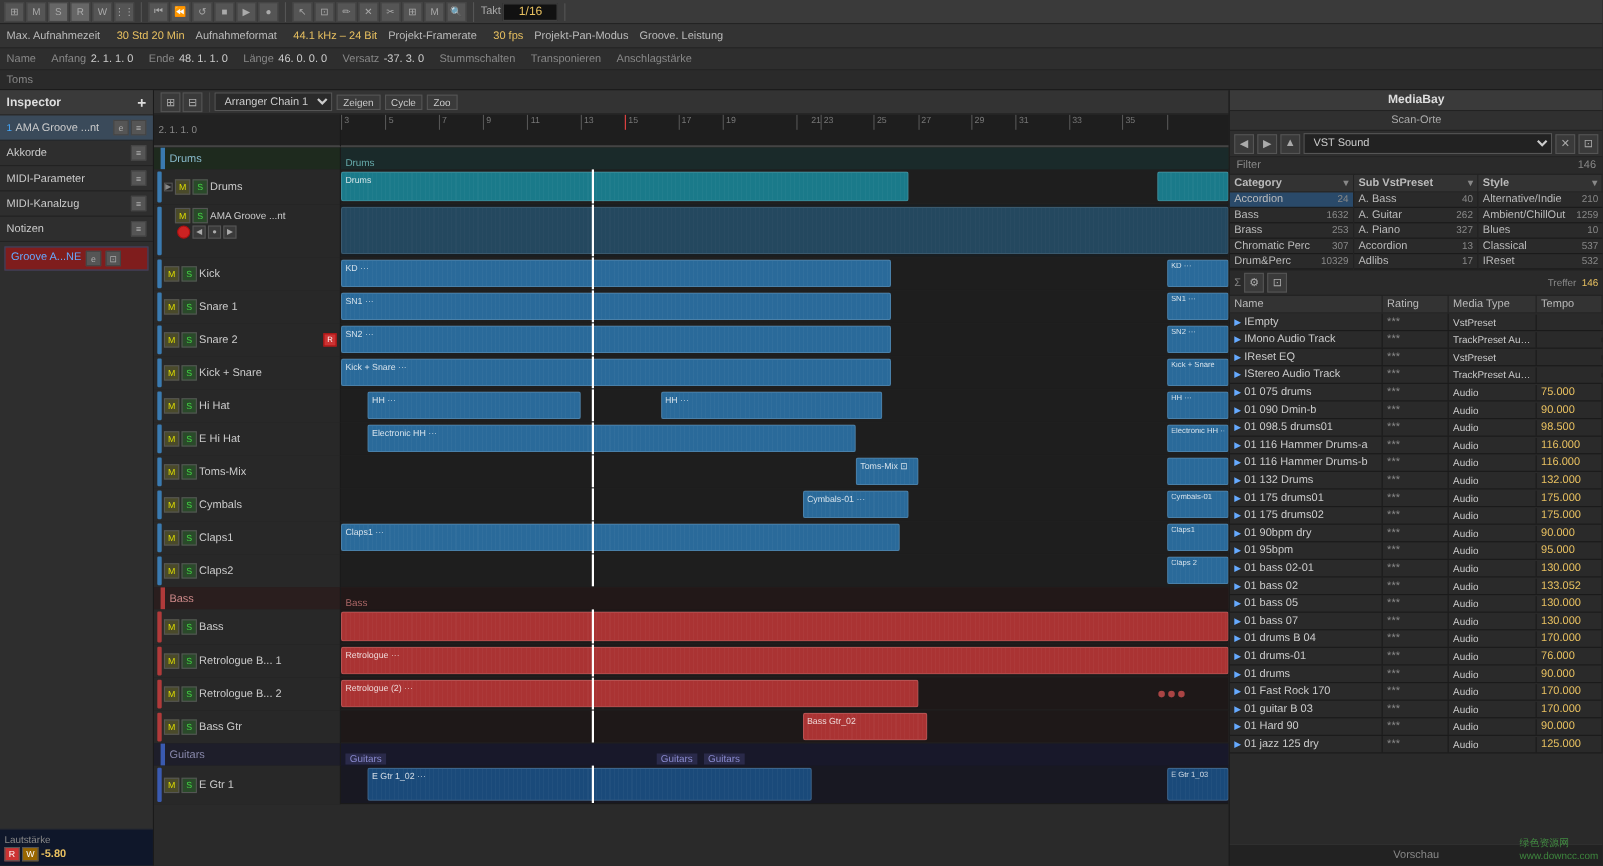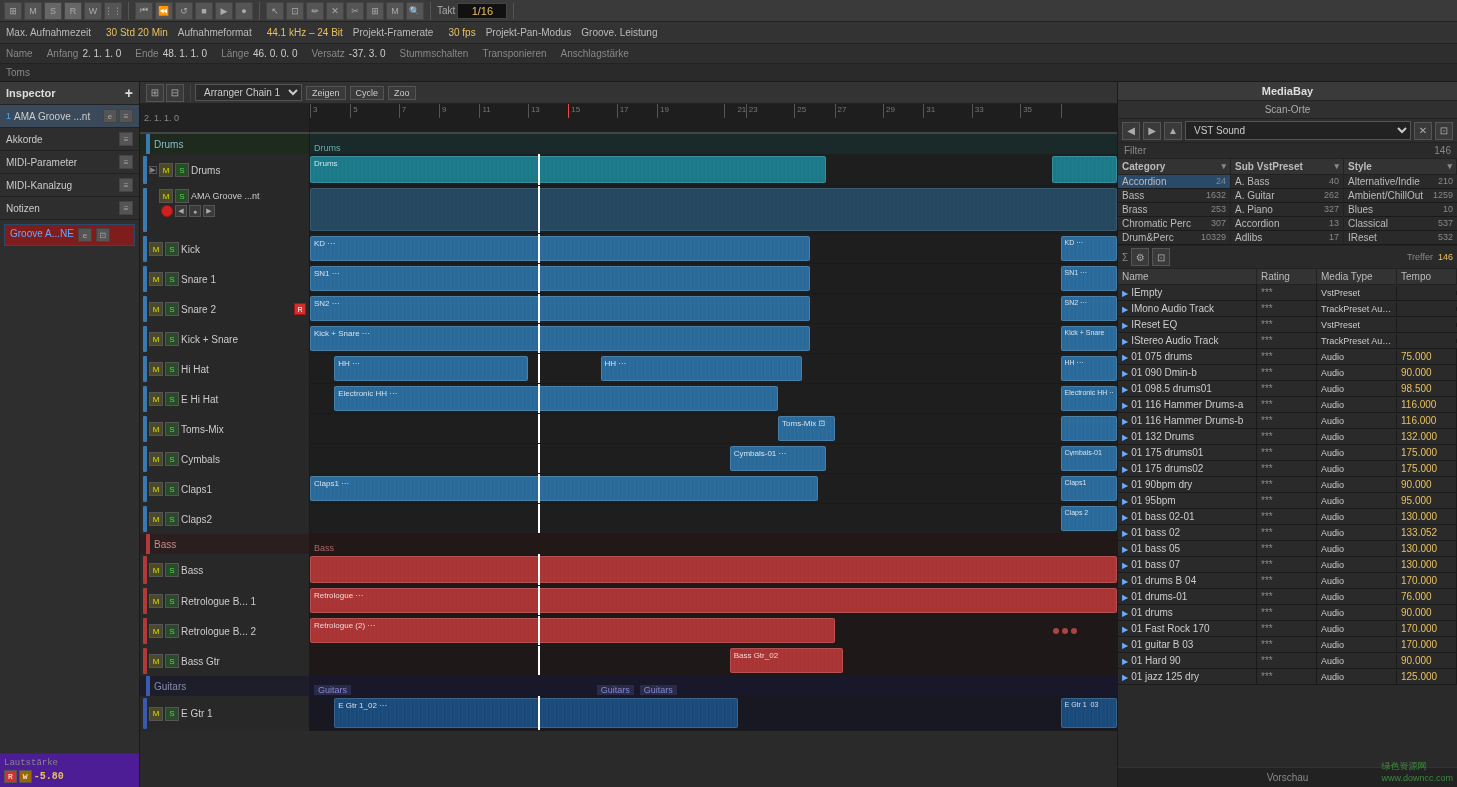--- a/index.html
+++ b/index.html
@@ -111,24 +111,23 @@
       padding: 3px 5px;
       font-size: 10px;
       color: #6af;
       display: flex;
       align-items: flex-start;
       gap: 4px;
     }
 
     .lautstärke-section {
       margin-top: auto;
-      background: #4c1d95;
+      background: #0f172a;
       border-top: 1px solid #333;
       padding: 4px;
-      font-family: Liberation Mono, monospace;
     }
     .lautstärke-label { font-size: 9px; color: #888; margin-bottom: 2px; }
     .lautstärke-controls { display: flex; gap: 2px; align-items: center; }
     .rb-btn { font-size: 8px; padding: 1px 3px; border: 1px solid #555; background: #333; color: #ccc; cursor: pointer; }
     .rb-btn.active-r { background: #cc3333; color: white; }
     .rb-btn.active-w { background: #996600; color: white; }
     .vol-val { color: #e8c060; font-size: 10px; font-weight: bold; }
 
     
     .arrange-area {

